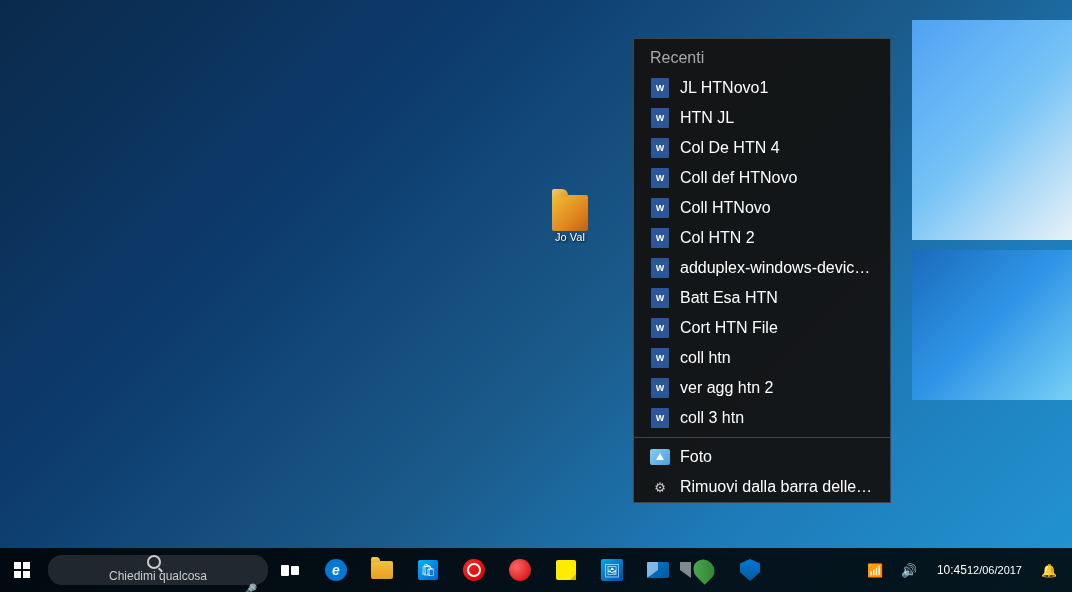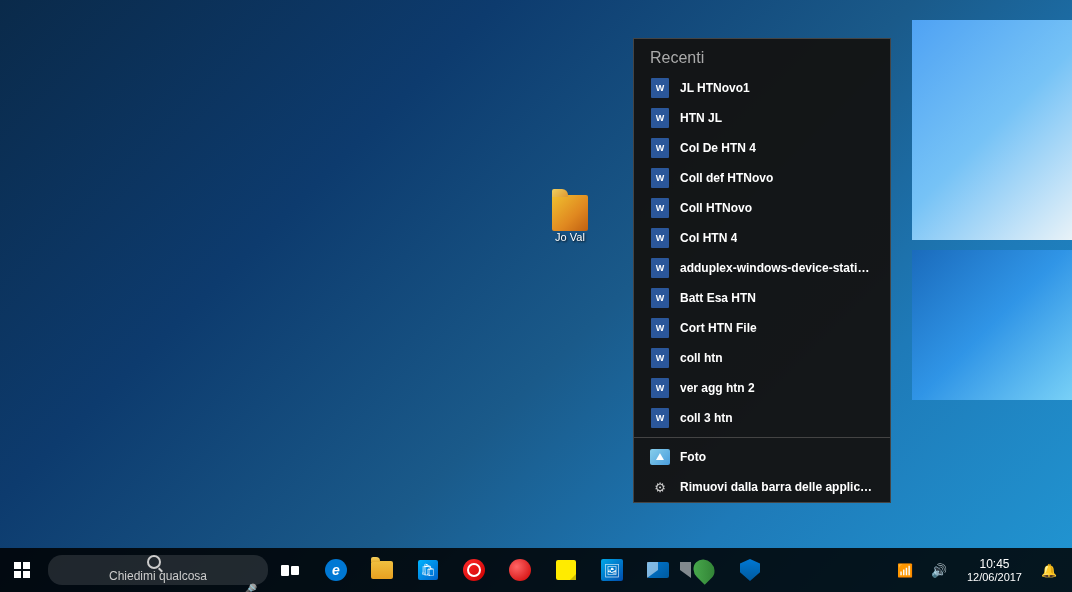--- a/index.html
+++ b/index.html
@@ -127,26 +127,25 @@
       color: white;
     }
 
     .menu-divider {
       height: 1px;
       background: #444;
       margin: 4px 0;
     }
 
     .menu-item-text {
-      font-size: 12px;
+      font-size: 16px;
       white-space: nowrap;
       overflow: hidden;
       text-overflow: ellipsis;
       max-width: 200px;
-      font-weight: bold;
     }
 
     
     .photo-icon {
       width: 20px;
       height: 16px;
       background: linear-gradient(135deg, #87ceeb 0%, #4a9edd 100%);
       border-radius: 2px;
       position: relative;
       overflow: hidden;
@@ -444,21 +443,21 @@
       height: 44px;
       display: flex;
       align-items: center;
       justify-content: center;
       cursor: pointer;
       color: #cccccc;
       font-size: 13px;
     }
     .taskbar-clock {
       display: flex;
-      flex-direction: column;
+      flex-direction: row;
       align-items: center;
       justify-content: center;
       padding: 0 8px;
       cursor: pointer;
       height: 44px;
     }
     .clock-time {
       color: white;
       font-size: 12px;
     }
@@ -511,21 +510,21 @@
         <div class="menu-item">
           <div class="menu-item-icon">
             <div class="word-icon">W</div>
           </div>
           <span class="menu-item-text">Coll HTNovo</span>
         </div>
         <div class="menu-item">
           <div class="menu-item-icon">
             <div class="word-icon">W</div>
           </div>
-          <span class="menu-item-text">Col HTN 4</span>
+          <span class="menu-item-text">Col HTN 2</span>
         </div>
         <div class="menu-item">
           <div class="menu-item-icon">
             <div class="word-icon">W</div>
           </div>
           <span class="menu-item-text">adduplex-windows-device-statistics-re...</span>
         </div>
         <div class="menu-item">
           <div class="menu-item-icon">
             <div class="word-icon">W</div>

